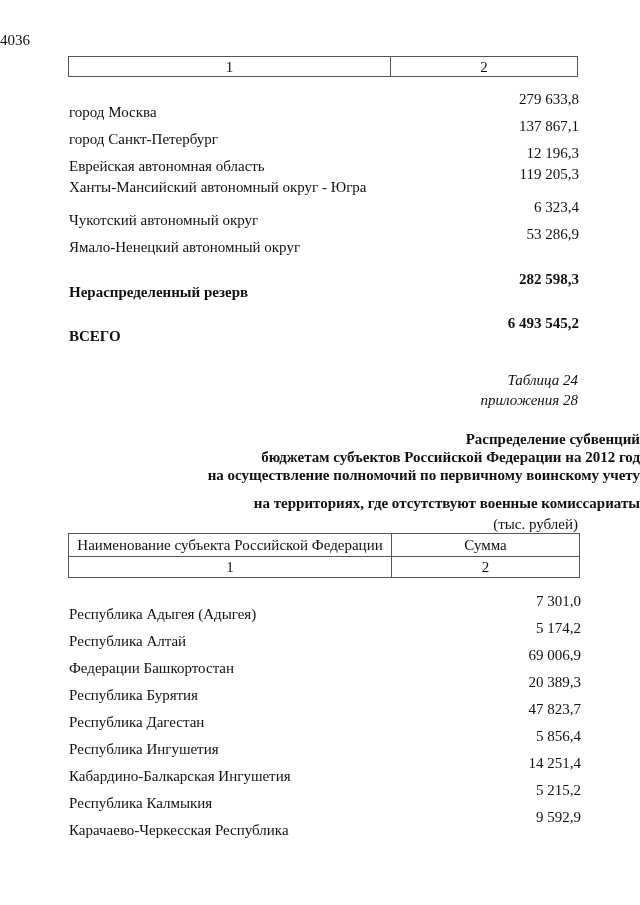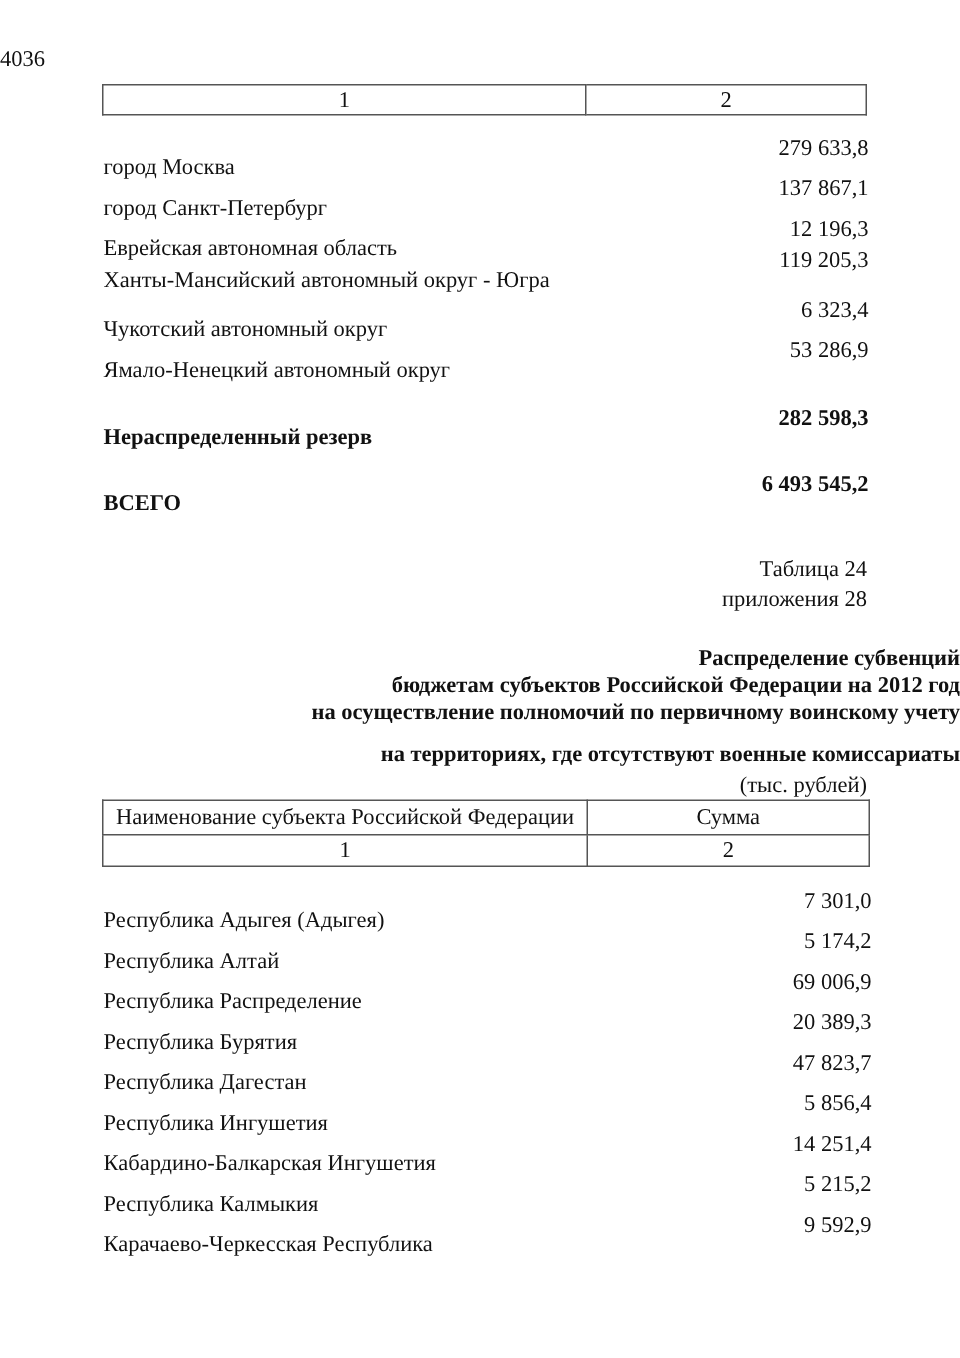--- a/index.html
+++ b/index.html
@@ -13,21 +13,21 @@
     .hdr-table {
       position: absolute; border-collapse: collapse; table-layout: fixed;
     }
     .hdr-table td {
       border: 1px solid #555; text-align: center; padding: 0; font-size: 15px; line-height: 18px;
     }
     .row { position: absolute; left: 69px; width: 510px; height: 20px; line-height: 20px; }
     .row .name { position: absolute; left: 0; top: 0; white-space: nowrap; margin-top: 13px; }
     .row .val { position: absolute; right: 0; top: 0; white-space: nowrap; }
     .bold { font-weight: bold; }
-    .caption { position: absolute; right: 62px; text-align: center; line-height: 20px; }
+    .caption { position: absolute; right: 62px; text-align: center; line-height: 20px; font-style: italic; }
     .title { position: absolute; left: 0; width: 640px; text-align: right; font-weight: bold; line-height: 18px; font-size: 15px; }
     .units { position: absolute; right: 62px; top: 515px; line-height: 18px; }
   </style>
 </head>
 <body>
 
 <div class="abs page-num">4036</div>
 
 <table class="hdr-table" style="left:68px; top:56px; width:510px; height:21px;">
   <tbody>
@@ -101,21 +101,21 @@
 <div>
   <div class="row" style="top:591px; width:512px;">
     <span class="name">Республика Адыгея (Адыгея)</span>
     <span class="val">7 301,0</span>
   </div>
   <div class="row" style="top:618px; width:512px;">
     <span class="name">Республика Алтай</span>
     <span class="val">5 174,2</span>
   </div>
   <div class="row" style="top:645px; width:512px;">
-    <span class="name">Республика Распределение</span>
+    <span class="name">Федерации Башкортостан</span>
     <span class="val">69 006,9</span>
   </div>
   <div class="row" style="top:672px; width:512px;">
     <span class="name">Республика Бурятия</span>
     <span class="val">20 389,3</span>
   </div>
   <div class="row" style="top:699px; width:512px;">
     <span class="name">Республика Дагестан</span>
     <span class="val">47 823,7</span>
   </div>

